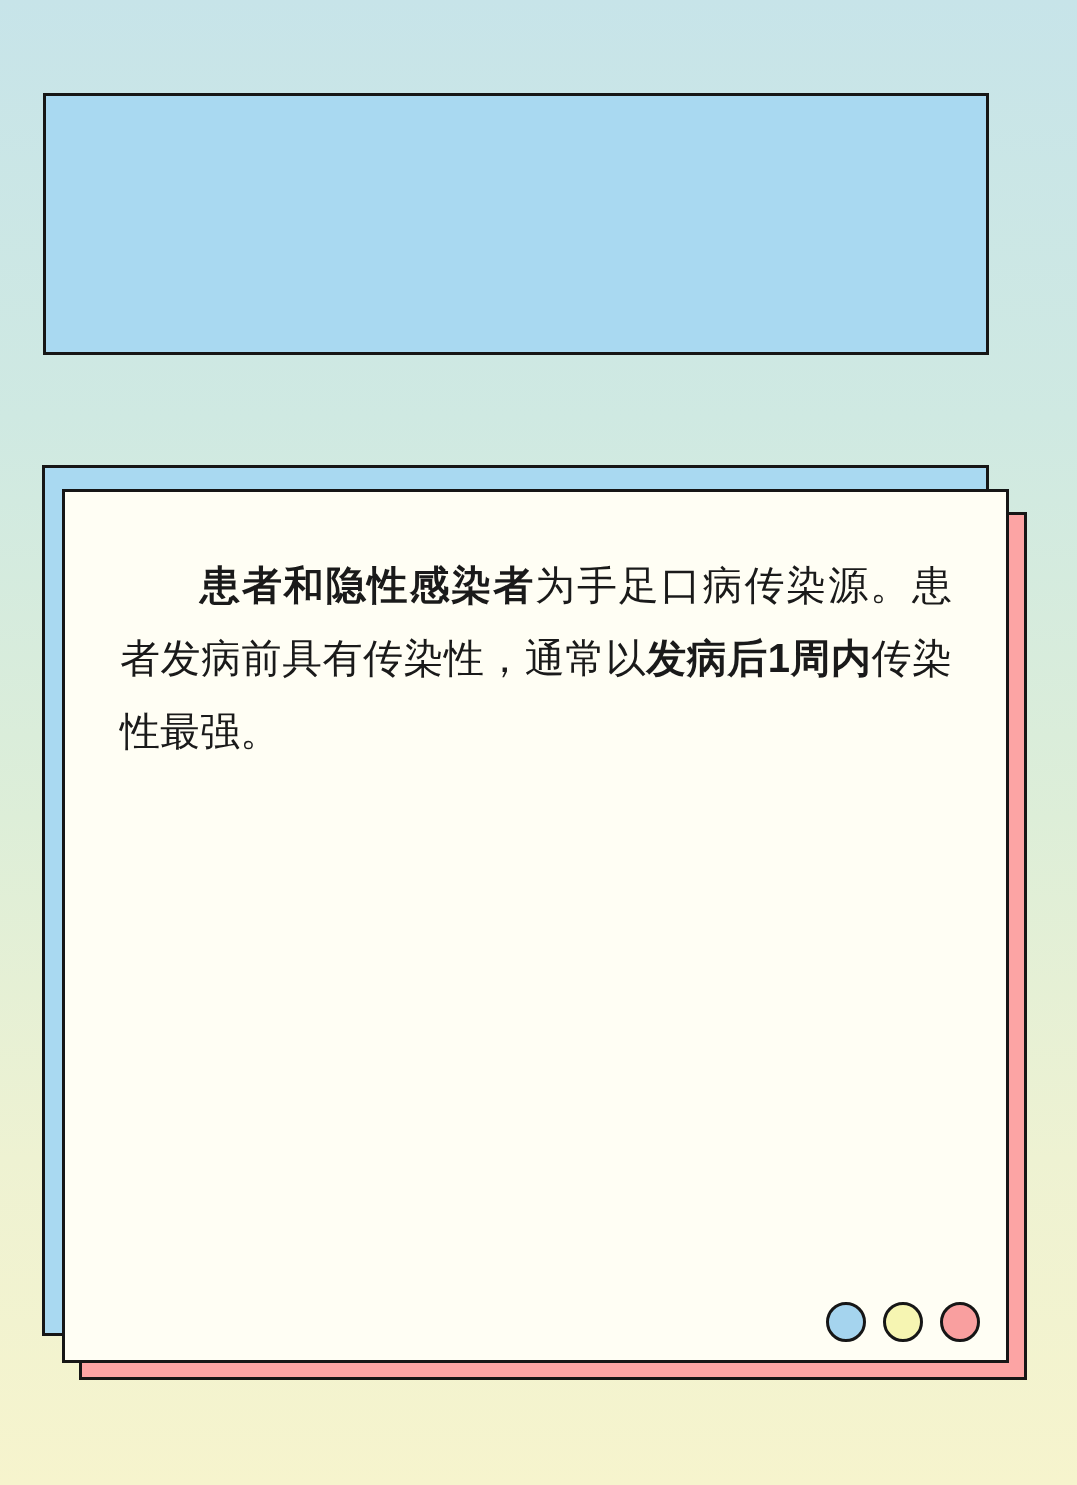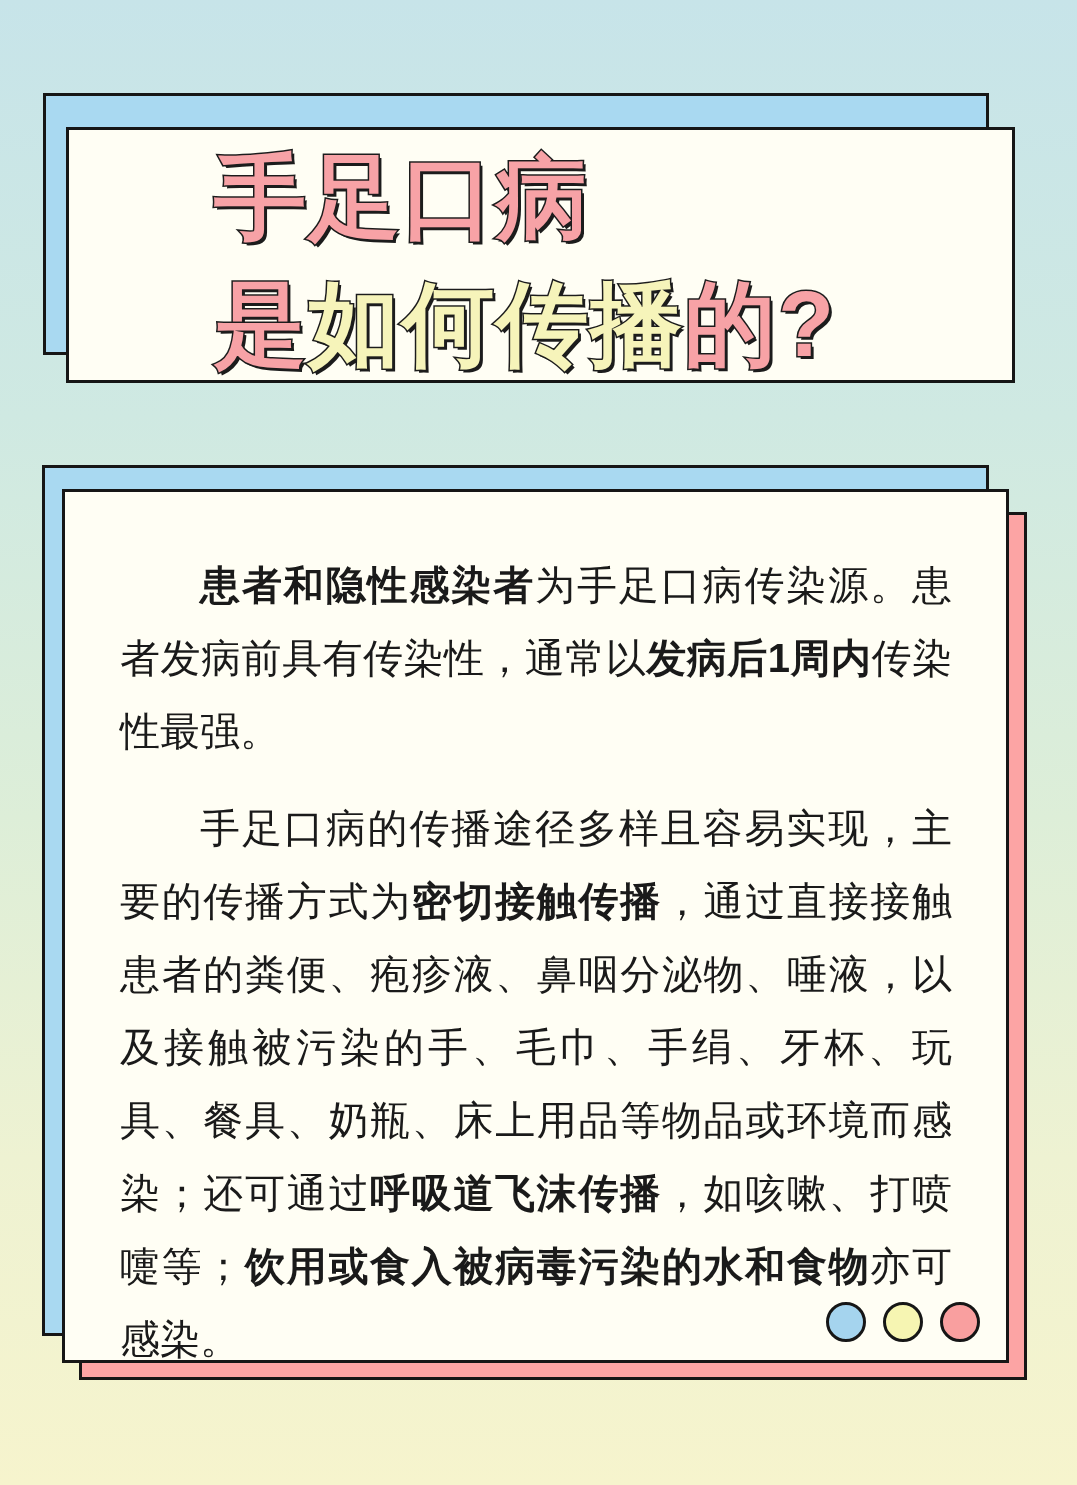--- a/index.html
+++ b/index.html
@@ -55,33 +55,26 @@
     font-size:17px;font-weight:700;color:#d9261c;
     letter-spacing:0.5px;line-height:1;white-space:nowrap;margin-top:1px;
   }
 </style>
 </head>
 <body>
 
 <div class="page">
 
   <div class="card card-blue title-blue"></div>
-  <div class="card card-cream title-cream">
-    <div class="title-text">
-      <div><span class="t-pink">手足口病</span></div>
-      <div><span class="t-pink">是</span><span class="t-yellow">如何传播</span><span class="t-pink">的?</span></div>
-    </div>
-  </div>
 
   <div class="card card-blue content-blue"></div>
   <div class="card card-pink content-pink"></div>
   <div class="card card-cream content-cream">
     <div class="content-text">
       <p><span class="b">患者和隐性感染者</span><span>为手足口病传染源。患者发病前具有传染性，通常以</span><span class="b">发病后1周内</span><span>传染性最强。</span></p>
-      <p><span>手足口病的传播途径多样且容易实现，主要的传播方式为</span><span class="b">密切接触传播</span><span>，通过直接接触患者的粪便、疱疹液、鼻咽分泌物、唾液，以及接触被污染的手、毛巾、手绢、牙杯、玩具、餐具、奶瓶、床上用品等物品或环境而感染；还可通过</span><span class="b">呼吸道飞沫传播</span><span>，如咳嗽、打喷嚏等；</span><span class="b">饮用或食入被病毒污染的水和食物</span><span>亦可感染。</span></p>
     </div>
     <div class="dots">
       <div class="dot" style="background-color: rgb(165, 212, 238);"></div>
       <div class="dot" style="background-color: rgb(246, 245, 178);"></div>
       <div class="dot" style="background-color: rgb(249, 159, 159);"></div>
     </div>
   </div>
 
 
 </div>

